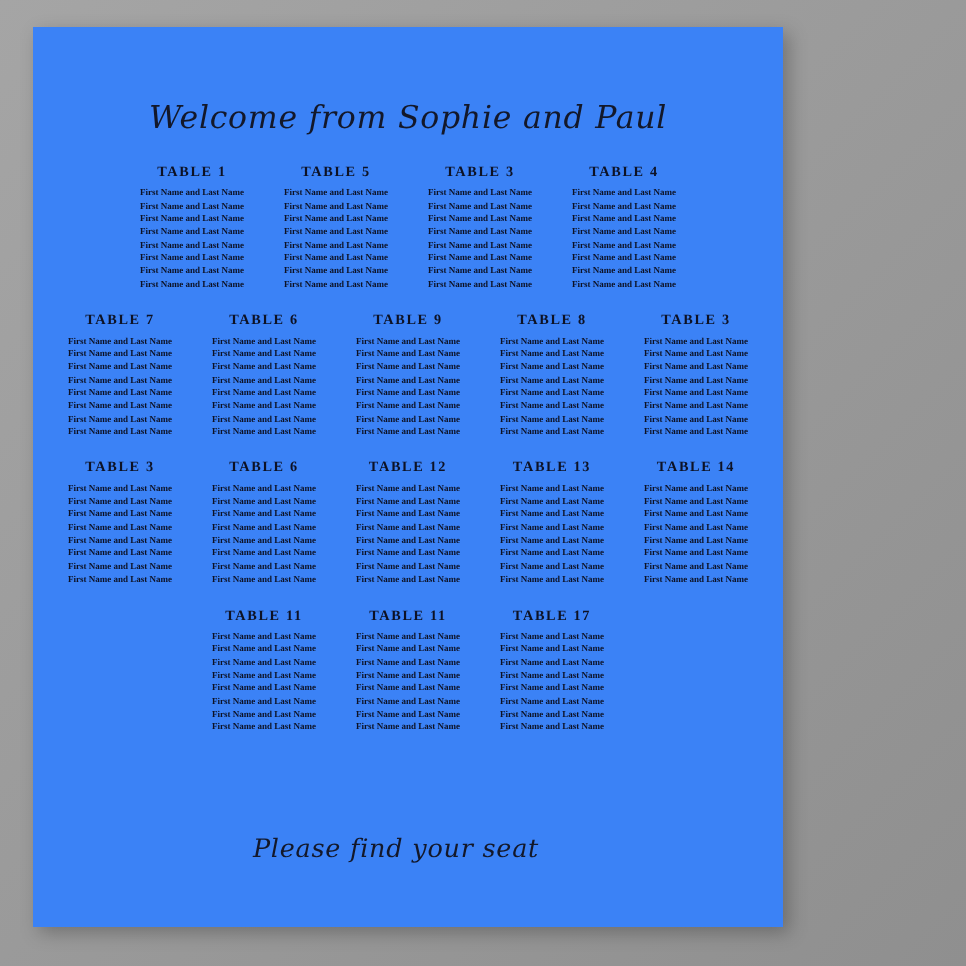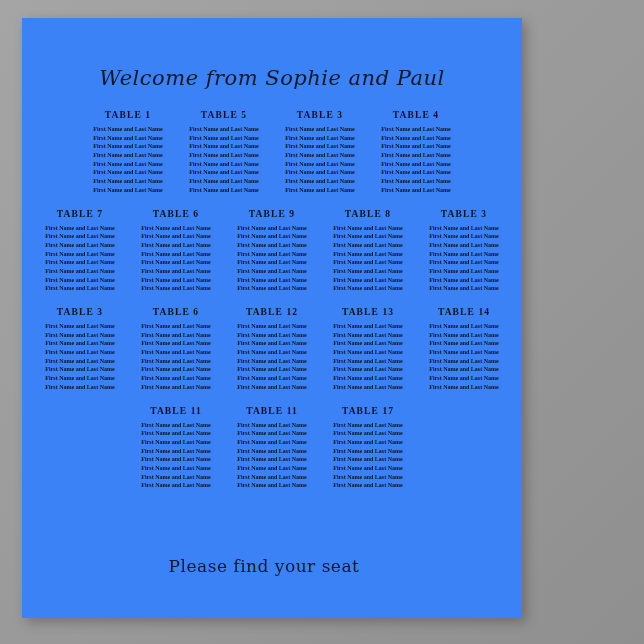--- a/index.html
+++ b/index.html
@@ -58,20 +58,21 @@
     color: #13182a;
     white-space: nowrap;
   }
   .footline {
     position: absolute;
     bottom: 42px;
     left: 0;
     right: 16px;
     text-align: center;
     font-family: "DejaVu Serif", serif;
+    font-style: italic;
     font-size: 17px;
     letter-spacing: 0.5px;
     color: #13182a;
   }
   .rows {
     position: absolute;
     top: 92px;
     left: 0;
     right: 0;
   }

